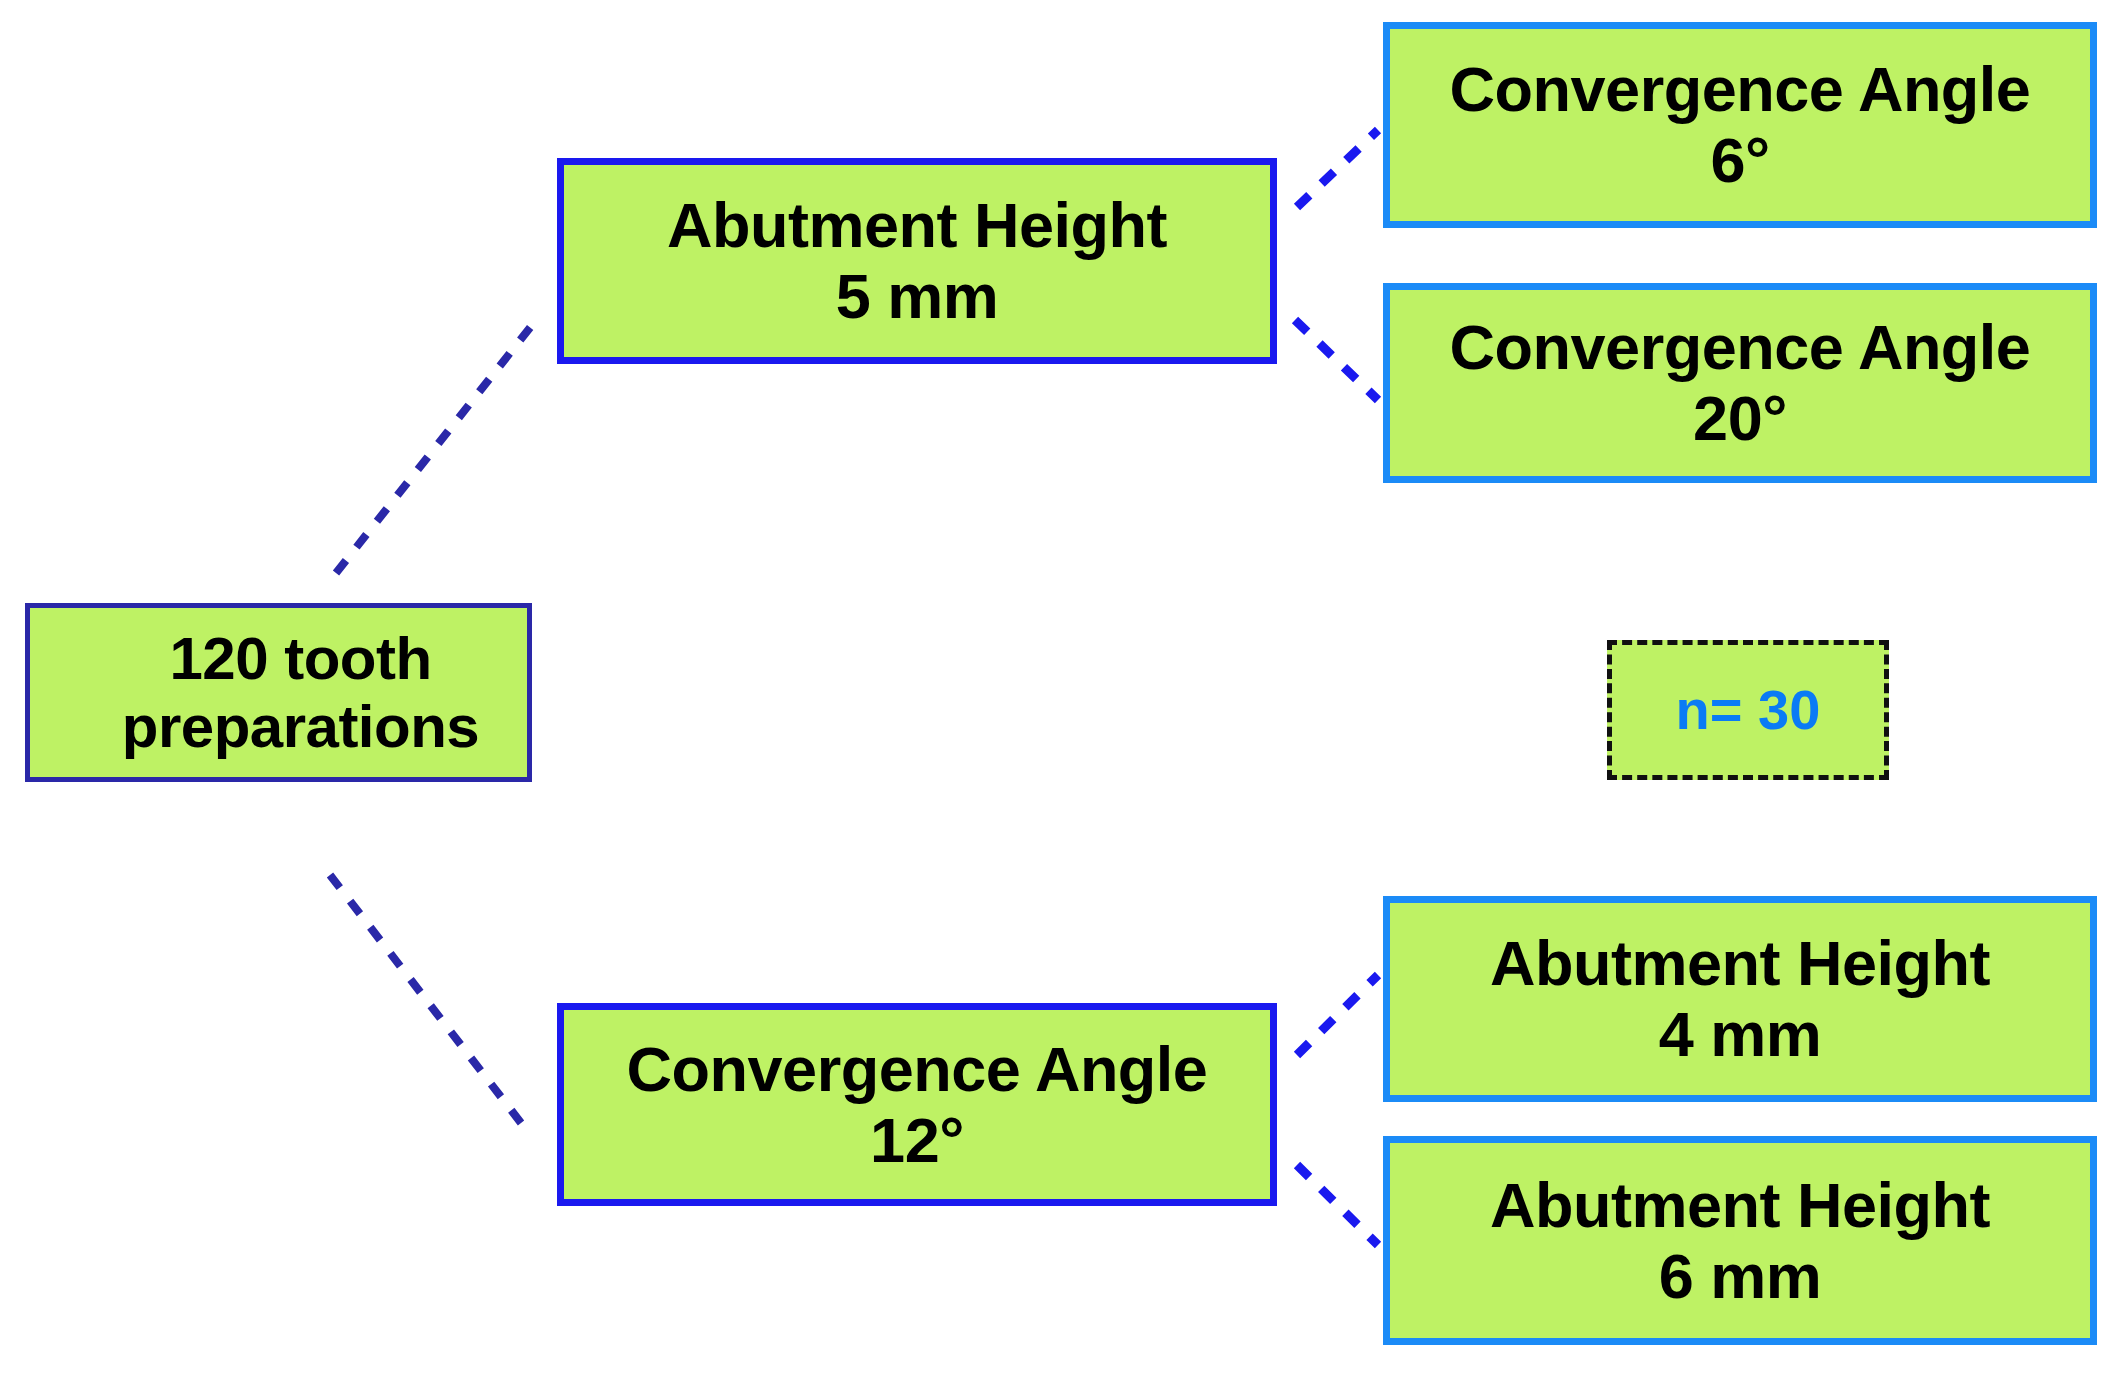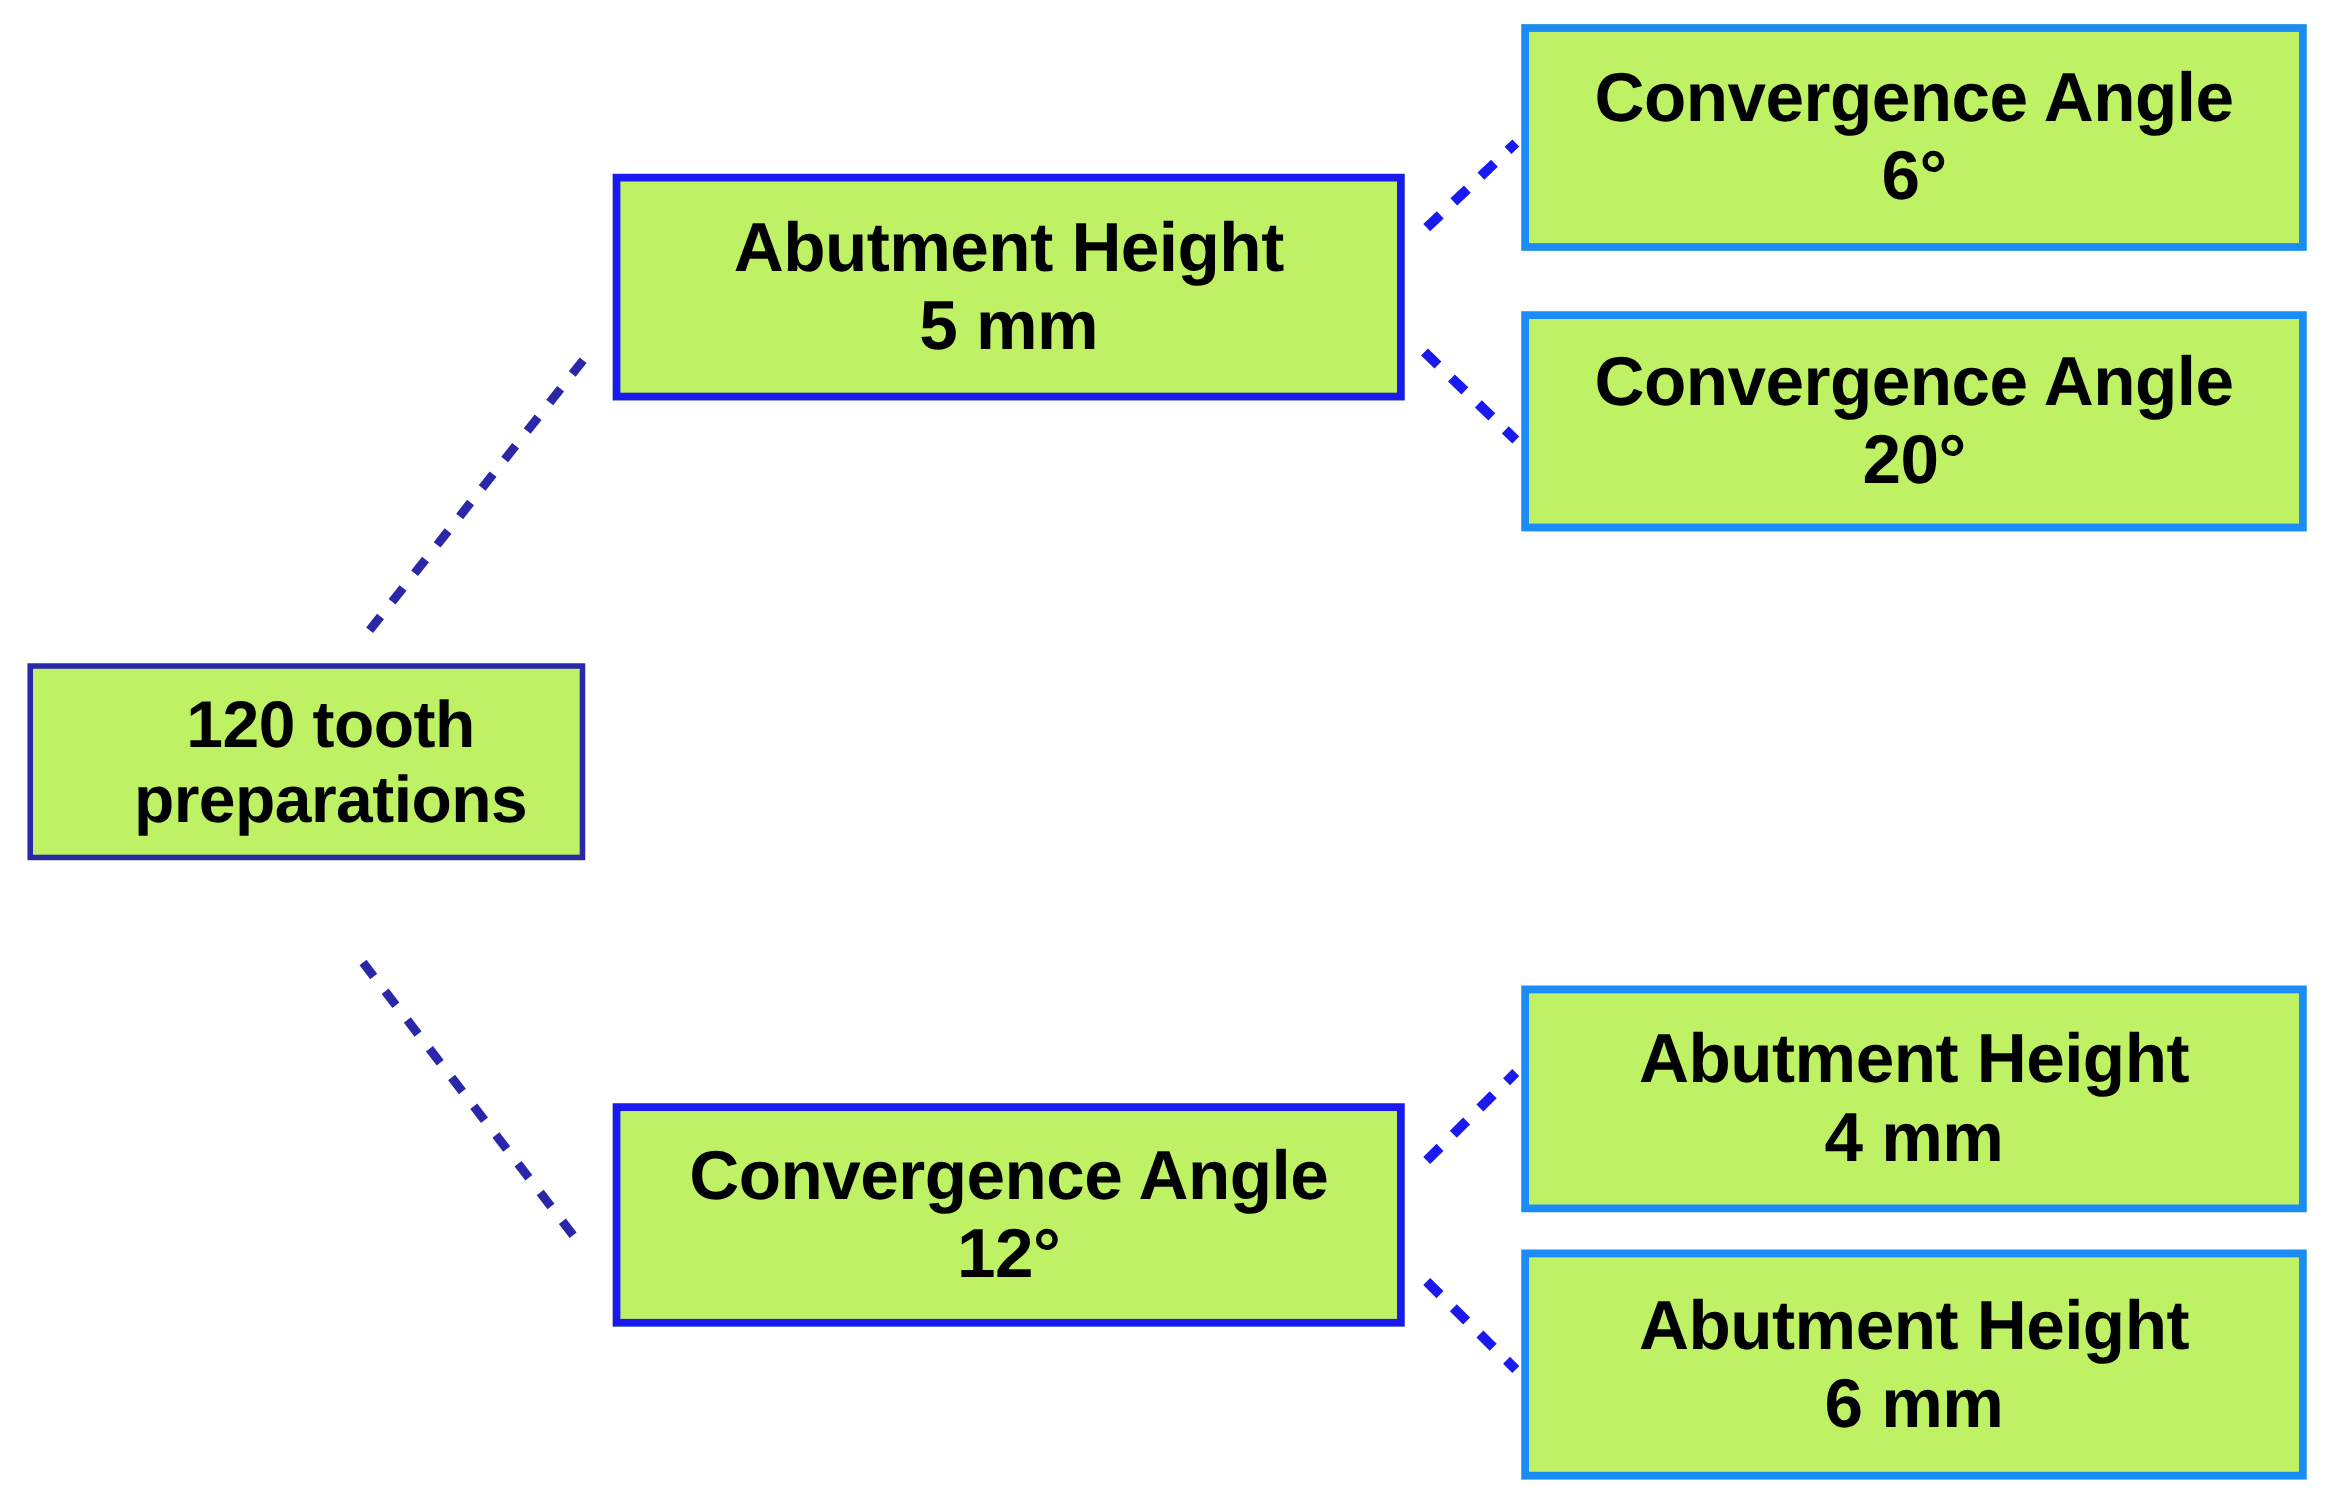--- a/index.html
+++ b/index.html
@@ -103,20 +103,23 @@
   <div class="node node-leaf" style="left:1383px; top:22px; width:714px; height:206px;">
     <span class="txt">Convergence Angle
 6°</span>
   </div>
 
   <div class="node node-leaf" style="left:1383px; top:283px; width:714px; height:200px;">
     <span class="txt">Convergence Angle
 20°</span>
   </div>
 
+  <div class="node node-legend" style="left:1607px; top:640px; width:282px; height:140px;">
+    <span class="txt">n= 30</span>
+  </div>
 
   <div class="node node-mid" style="left:557px; top:1003px; width:720px; height:203px;">
     <span class="txt">Convergence Angle
 12°</span>
   </div>
 
   <div class="node node-leaf" style="left:1383px; top:896px; width:714px; height:206px;">
     <span class="txt">Abutment Height
 4 mm</span>
   </div>

